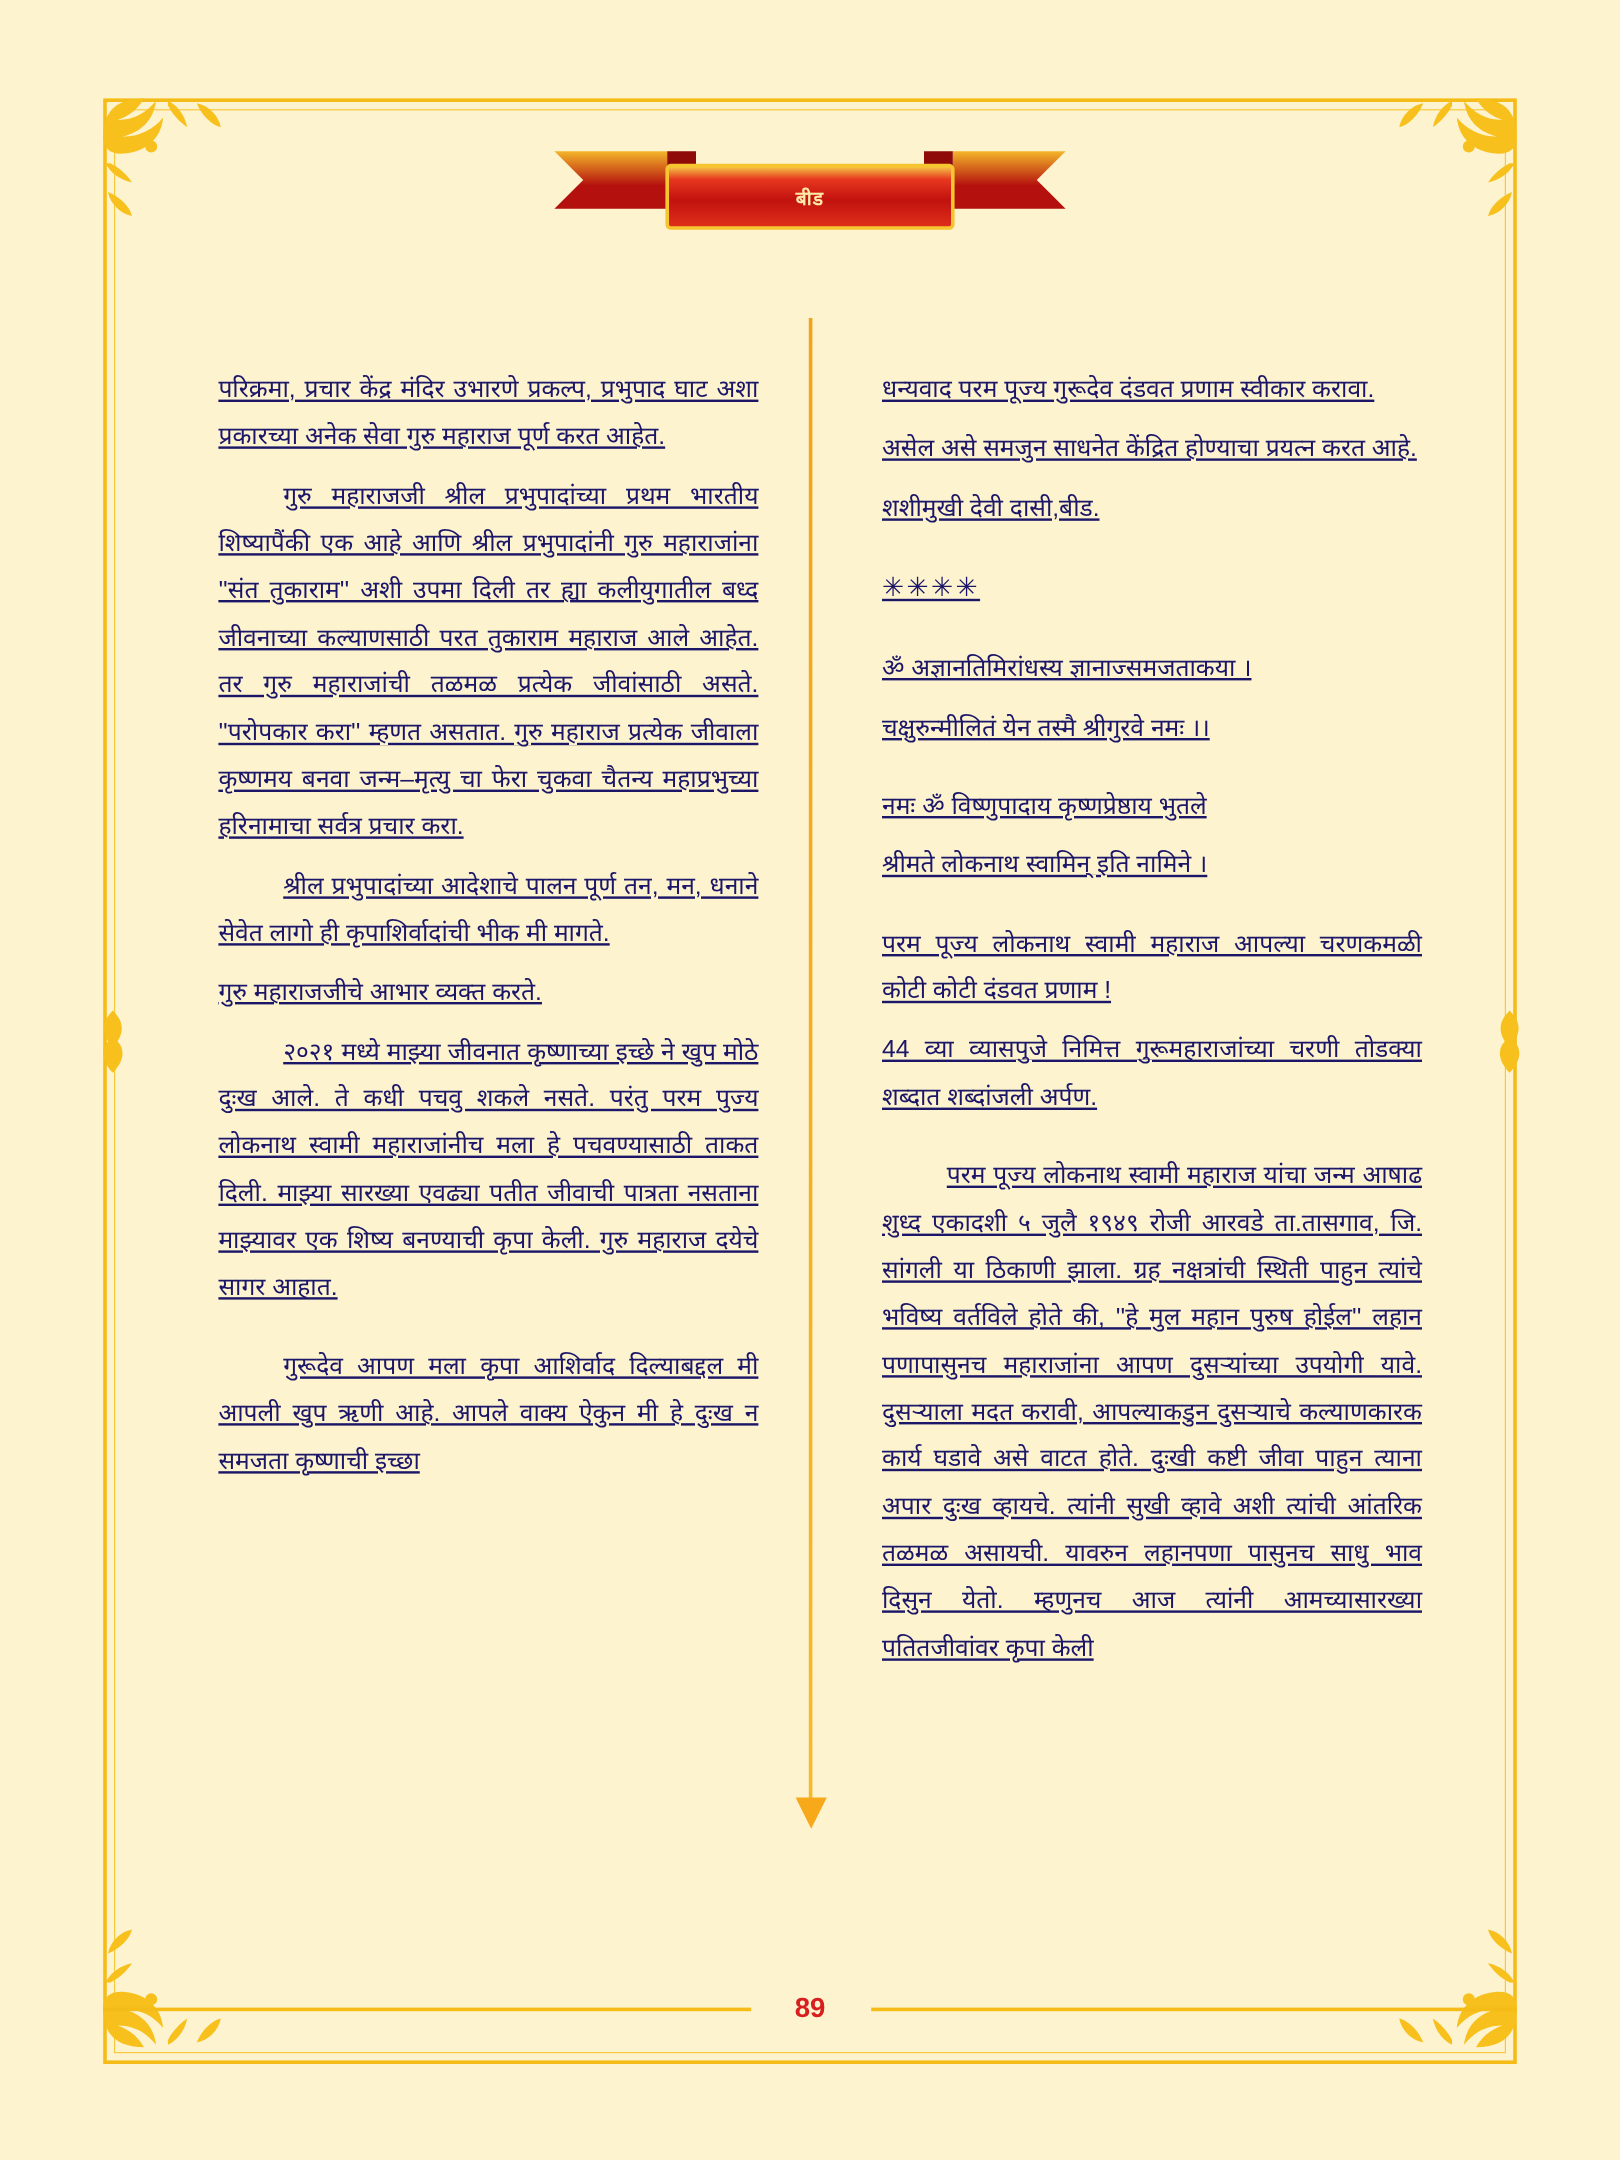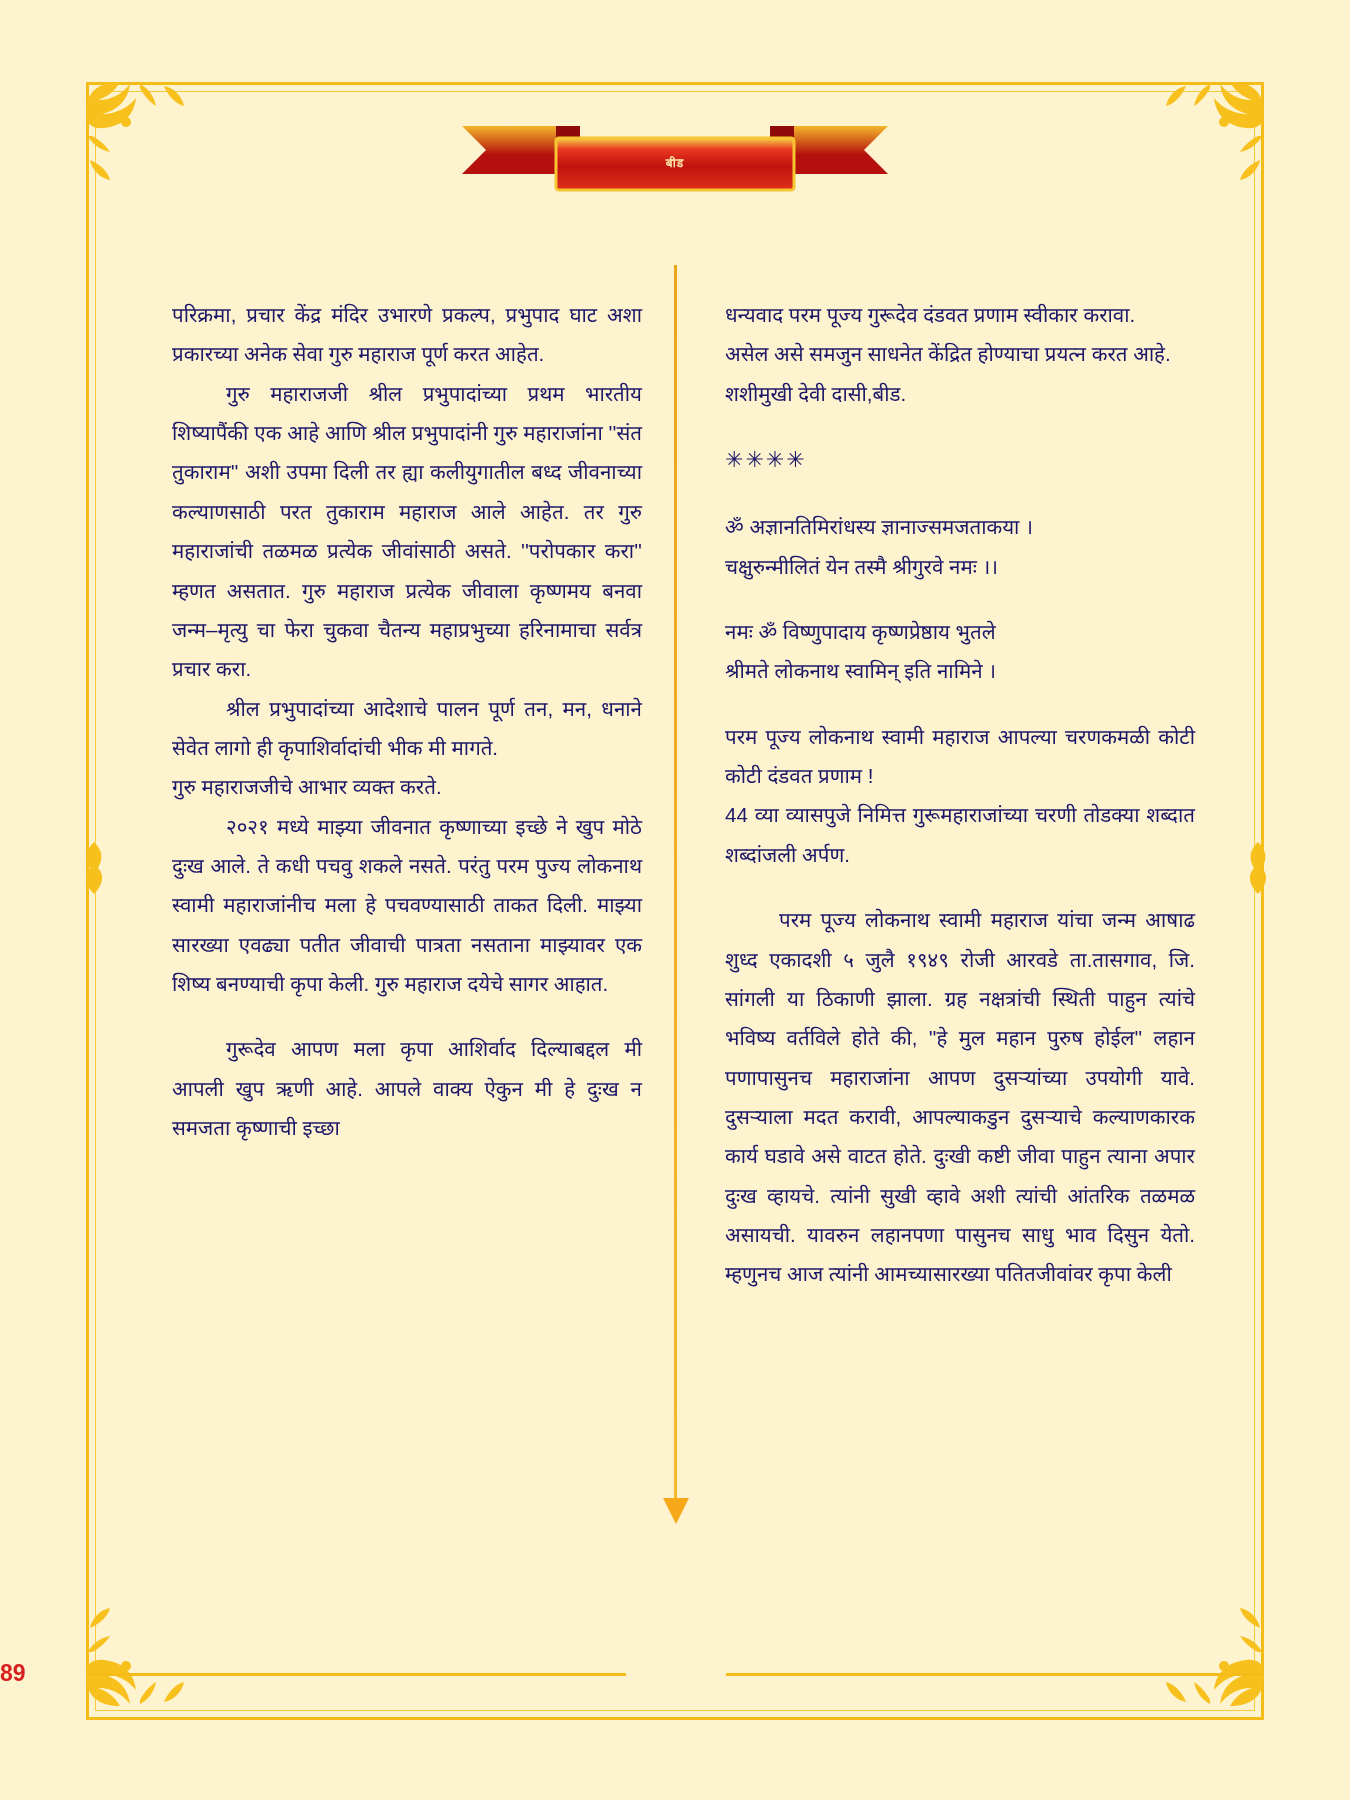--- a/index.html
+++ b/index.html
@@ -62,21 +62,21 @@
     top: 120px;
     width: 430px;
     height: 90px;
   }
   .ribbon-title {
     position: absolute;
     left: 0;
     top: 34px;
     width: 430px;
     text-align: center;
-    font-size: 12px;
+    font-size: 16px;
     font-weight: bold;
     color: #ffe9a8;
     letter-spacing: 1px;
     z-index: 5;
   }
 
   
   .divider {
     position: absolute;
     left: 674px;
@@ -104,35 +104,37 @@
     font-size: 20.5px;
     line-height: 1.92;
     color: #1b1668;
     text-align: justify;
     text-justify: inter-word;
   }
   .col-left  { left: 172px; }
   .col-right { left: 725px; }
 
   .col p {
-    margin: 0;
+    margin: 10px;
+    text-decoration: underline;
   }
   .p-indent { text-indent: 54px; }
   .p-gap-before { margin-top: 26px !important; }
   .center-mark {
     letter-spacing: 2px;
     font-size: 22px;
   }
 
   
   .page-number {
     position: absolute;
     left: 0;
     top: 1660px;
     width: 1350px;
+    text-align: center;
     font-size: 23px;
     font-weight: bold;
     color: #d81f1f;
   }
   .page-number-rule-l, .page-number-rule-r {
     position: absolute;
     top: 1673px;
     height: 3px;
     background: #f5bb17;
   }

